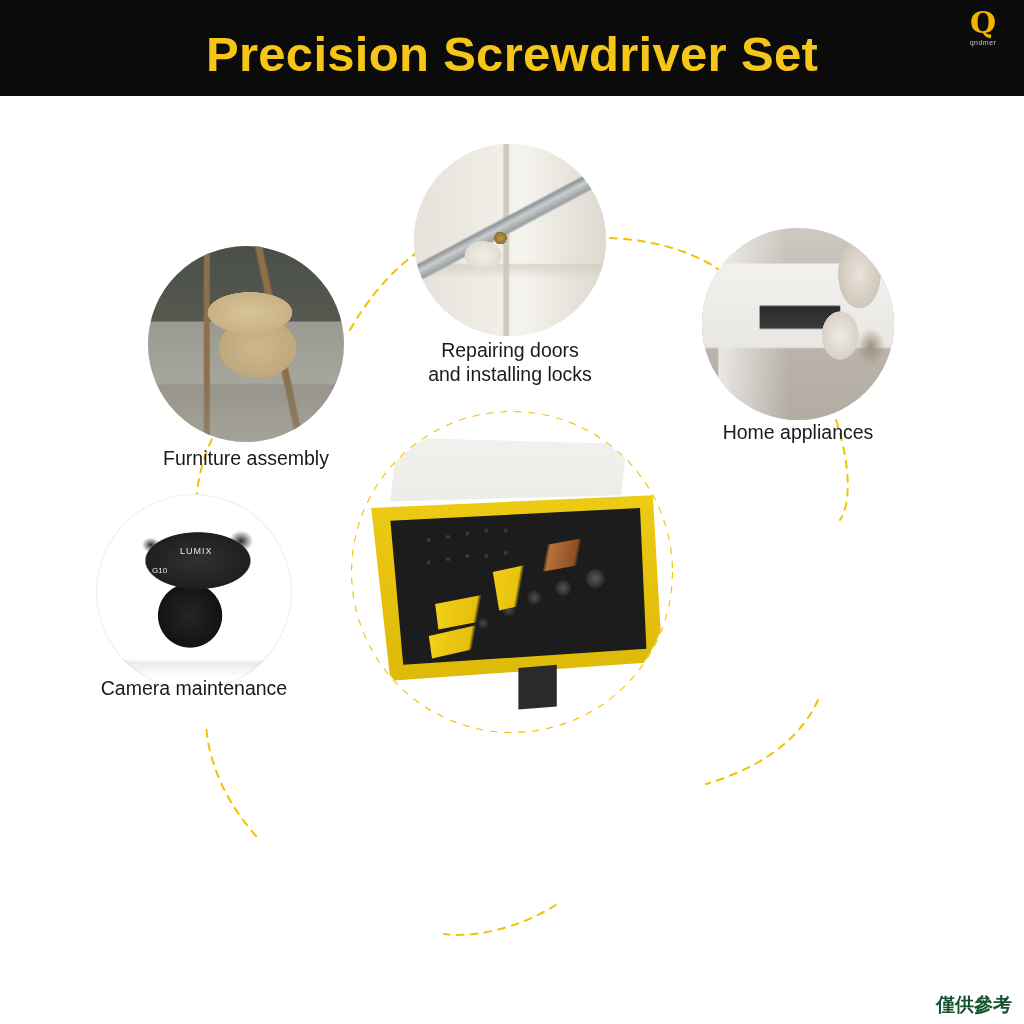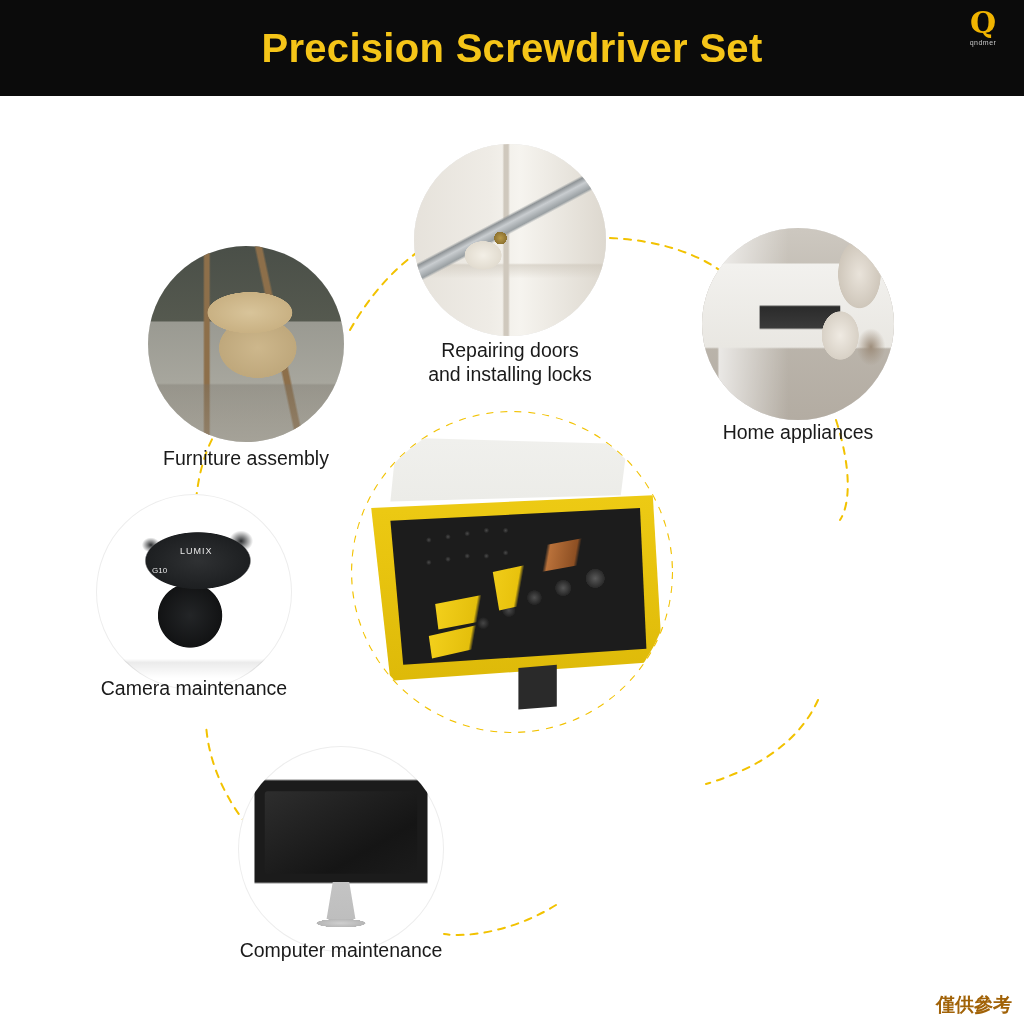--- a/index.html
+++ b/index.html
@@ -29,21 +29,21 @@
     height: 96px;
     background: #0b0b0b;
   }
   .header-title {
     position: absolute;
     left: 0;
     top: 26px;
     width: 1024px;
     text-align: center;
     color: #f5c518;
-    font-size: 40px;
+    font-size: 49px;
     font-weight: bold;
     letter-spacing: 0.3px;
   }
   .brand-logo {
     position: absolute;
     right: 14px;
     top: 8px;
     width: 54px;
     height: 52px;
     text-align: center;
@@ -109,21 +109,21 @@
     overflow: hidden;
     position: relative;
     background: #ffffff;
   }
 
   
   .watermark {
     position: absolute;
     right: 12px;
     bottom: 6px;
-    color: #a16207;
+    color: #14532d;
     font-size: 19px;
     font-weight: bold;
     font-family: "DejaVu Sans", sans-serif;
     margin-left: 47px;
   }
 
   
   .scene { position: absolute; left: 0; top: 0; width: 100%; height: 100%; }
 </style>
 </head>
@@ -219,36 +219,20 @@
         <span style="position:absolute; left:84px; top:52px; letter-spacing:1px;">LUMIX</span>
         <span style="position:absolute; left:56px; top:72px; font-size:8px;">G10</span>
       </div>
       <div class="scene" style="background:
           linear-gradient(180deg, rgba(0,0,0,0) 84%, rgba(0,0,0,0.08) 86%, rgba(0,0,0,0) 94%);"></div>
     </div>
     <div class="caption" style="left:-22px; top:182px; width:240px;">Camera maintenance</div>
   </div>
 
 
-  <div class="node" style="left:238px; top:746px;">
-    <div class="photo" style="width:206px; height:206px; background:#ffffff;">
-      <div class="scene" style="background:
-          linear-gradient(180deg, rgba(0,0,0,0) 16%, #1b1b1b 17%, #1b1b1b 66%, rgba(0,0,0,0) 67%);
-          clip-path: inset(0 8% 0 8% round 6px);"></div>
-      <div class="scene" style="background:
-          linear-gradient(150deg,#3a3a3a 0%,#151515 55%,#262626 100%);
-          clip-path: inset(22% 13% 38% 13% round 3px);"></div>
-      <div class="scene" style="background:
-          linear-gradient(180deg,#d8d8d8 0%,#b9b9b9 100%);
-          clip-path: polygon(46% 66%, 54% 66%, 57% 84%, 43% 84%);"></div>
-      <div class="scene" style="background:
-          radial-gradient(ellipse 40px 7px at 50% 86%, #cfcfcf 0%, #b6b6b6 60%, rgba(0,0,0,0) 62%);"></div>
-    </div>
-    <div class="caption" style="left:-22px; top:192px; width:250px;">Computer maintenance</div>
-  </div>
 
 
   <div class="center-node">
     <div class="center-photo">
 
       <div class="scene" style="background:
           linear-gradient(180deg,#f3d21a 0%,#e8c40f 48%,#d9b506 100%);
           clip-path: polygon(6% 30%, 94% 26%, 97% 78%, 12% 84%);"></div>
 
       <div class="scene" style="background:

